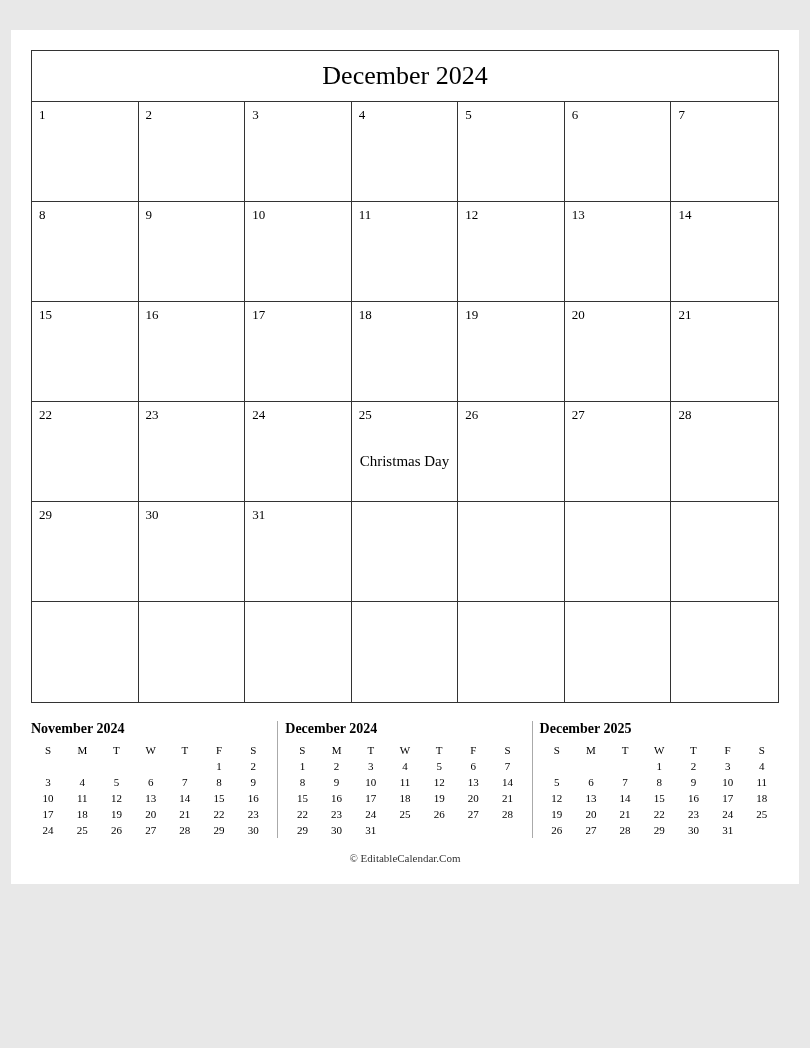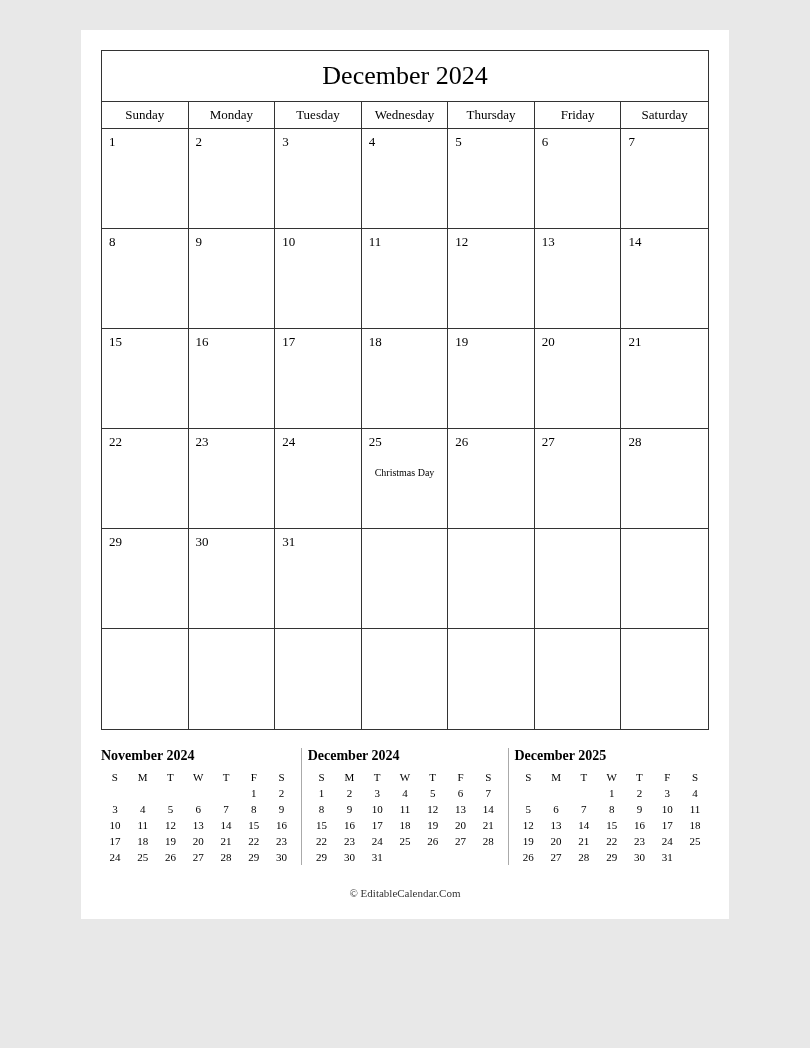--- a/index.html
+++ b/index.html
@@ -6,21 +6,21 @@
     body {
       background: #e8e8e8;
       display: flex;
       justify-content: center;
       align-items: flex-start;
       min-height: 1048px;
       font-family: Georgia, 'Times New Roman', serif;
     }
     .page {
       background: #fff;
-      width: 648px;
+      width: 788px;
       margin: 30px auto;
       padding: 20px;
     }
 
     
     .main-calendar {
       border: 1.5px solid #333;
       width: 100%;
     }
     .main-title {
@@ -58,23 +58,23 @@
       font-size: 13px;
       vertical-align: top;
       min-height: 100px;
     }
     .cal-cell:last-child { border-right: none; }
     .cal-day-num {
       display: block;
       font-size: 13px;
     }
     .cal-event {
-      font-size: 10px;
-      text-align: center;
-      margin-top: 17px;
+      font-size: 15px;
+      text-align: center;
+      margin-top: 30px;
     }
 
     
     .mini-section {
       display: flex;
       justify-content: space-between;
       margin-top: 18px;
       border-top: none;
     }
     .mini-cal {
@@ -101,41 +101,31 @@
       padding: 2px 0;
     }
     .mini-grid td {
       text-align: center;
       font-size: 11px;
       padding: 2px 0;
     }
     .copyright {
       text-align: center;
       font-size: 11px;
-      margin-top: 22px;
+      margin-top: 14px;
       color: #333;
     }
   </style>
 </head>
 <body>
 
 <div class="page">
 
   <div class="main-calendar">
     <div class="main-title">December 2024</div>
-    <div class="cal-header">
-
-    <div class="cal-header-cell">Sunday</div>
-        <div class="cal-header-cell">Monday</div>
-        <div class="cal-header-cell">Tuesday</div>
-        <div class="cal-header-cell">Wednesday</div>
-        <div class="cal-header-cell">Thursday</div>
-        <div class="cal-header-cell">Friday</div>
-        <div class="cal-header-cell">Saturday</div>
-      </div>
     <div class="cal-body">
 
     <div class="cal-week">
           <div class="cal-cell">
             <span class="cal-day-num">1</span>
           </div>
           <div class="cal-cell">
             <span class="cal-day-num">2</span>
           </div>
           <div class="cal-cell">

